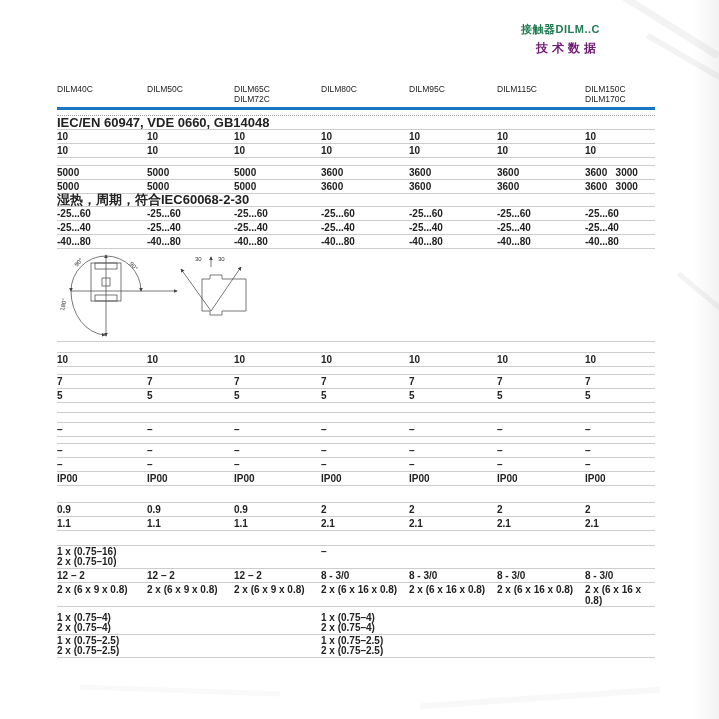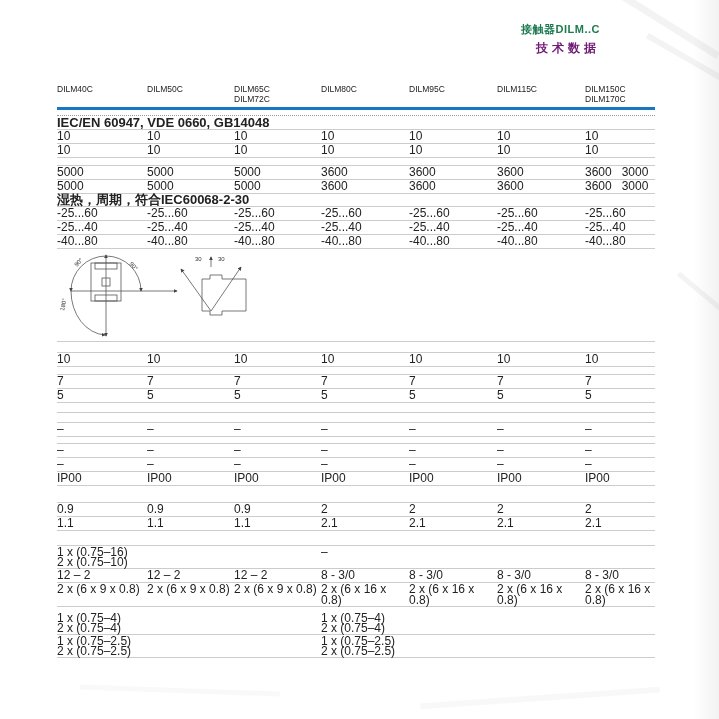--- a/index.html
+++ b/index.html
@@ -16,21 +16,21 @@
   .page-title{position:absolute;top:22px;right:119px;text-align:right;}
   .page-title .t1{font-size:11px;font-weight:bold;color:#1d7b4f;letter-spacing:0.5px;}
   .page-title .t2{font-size:12px;font-weight:bold;color:#701a75;letter-spacing:4px;margin-top:3px;}
   
   .table-wrap{position:absolute;left:57px;top:84px;width:598px;}
   .t-hdr,.t-row{display:grid;grid-template-columns:90px 87px 87px 88px 88px 88px 1fr;}
   .t-hdr{font-size:8.5px;font-weight:normal;line-height:10px;padding-bottom:3px;
     border-bottom:3px solid #1877c0;color:#222;}
   .t-hdr .t-cell{white-space:pre-line;}
   .t-dotrow{height:5px;border-bottom:1px dotted #9a9a9a;margin-bottom:1px;}
-  .t-row{font-size:12px;font-weight:normal;color:#222;line-height:11px;
+  .t-row{font-size:10px;font-weight:bold;color:#222;line-height:11px;
     padding:1px 0 0 0;min-height:12px;border-bottom:1px solid #cccccc;align-items:start;}
   .t-row.two{line-height:10px;min-height:21px;}
   .t-row .t-cell{white-space:pre-line;}
   .t-span{font-size:13px;font-weight:bold;color:#222;line-height:12px;min-height:12px;
     border-bottom:1px solid #cccccc;}
   .t-gap{border-bottom:1px solid #cccccc;}
   .t-diagram{height:92px;border-bottom:1px solid #cccccc;position:relative;}
   .nb{border-bottom:none !important;}
 </style>
 </head>

